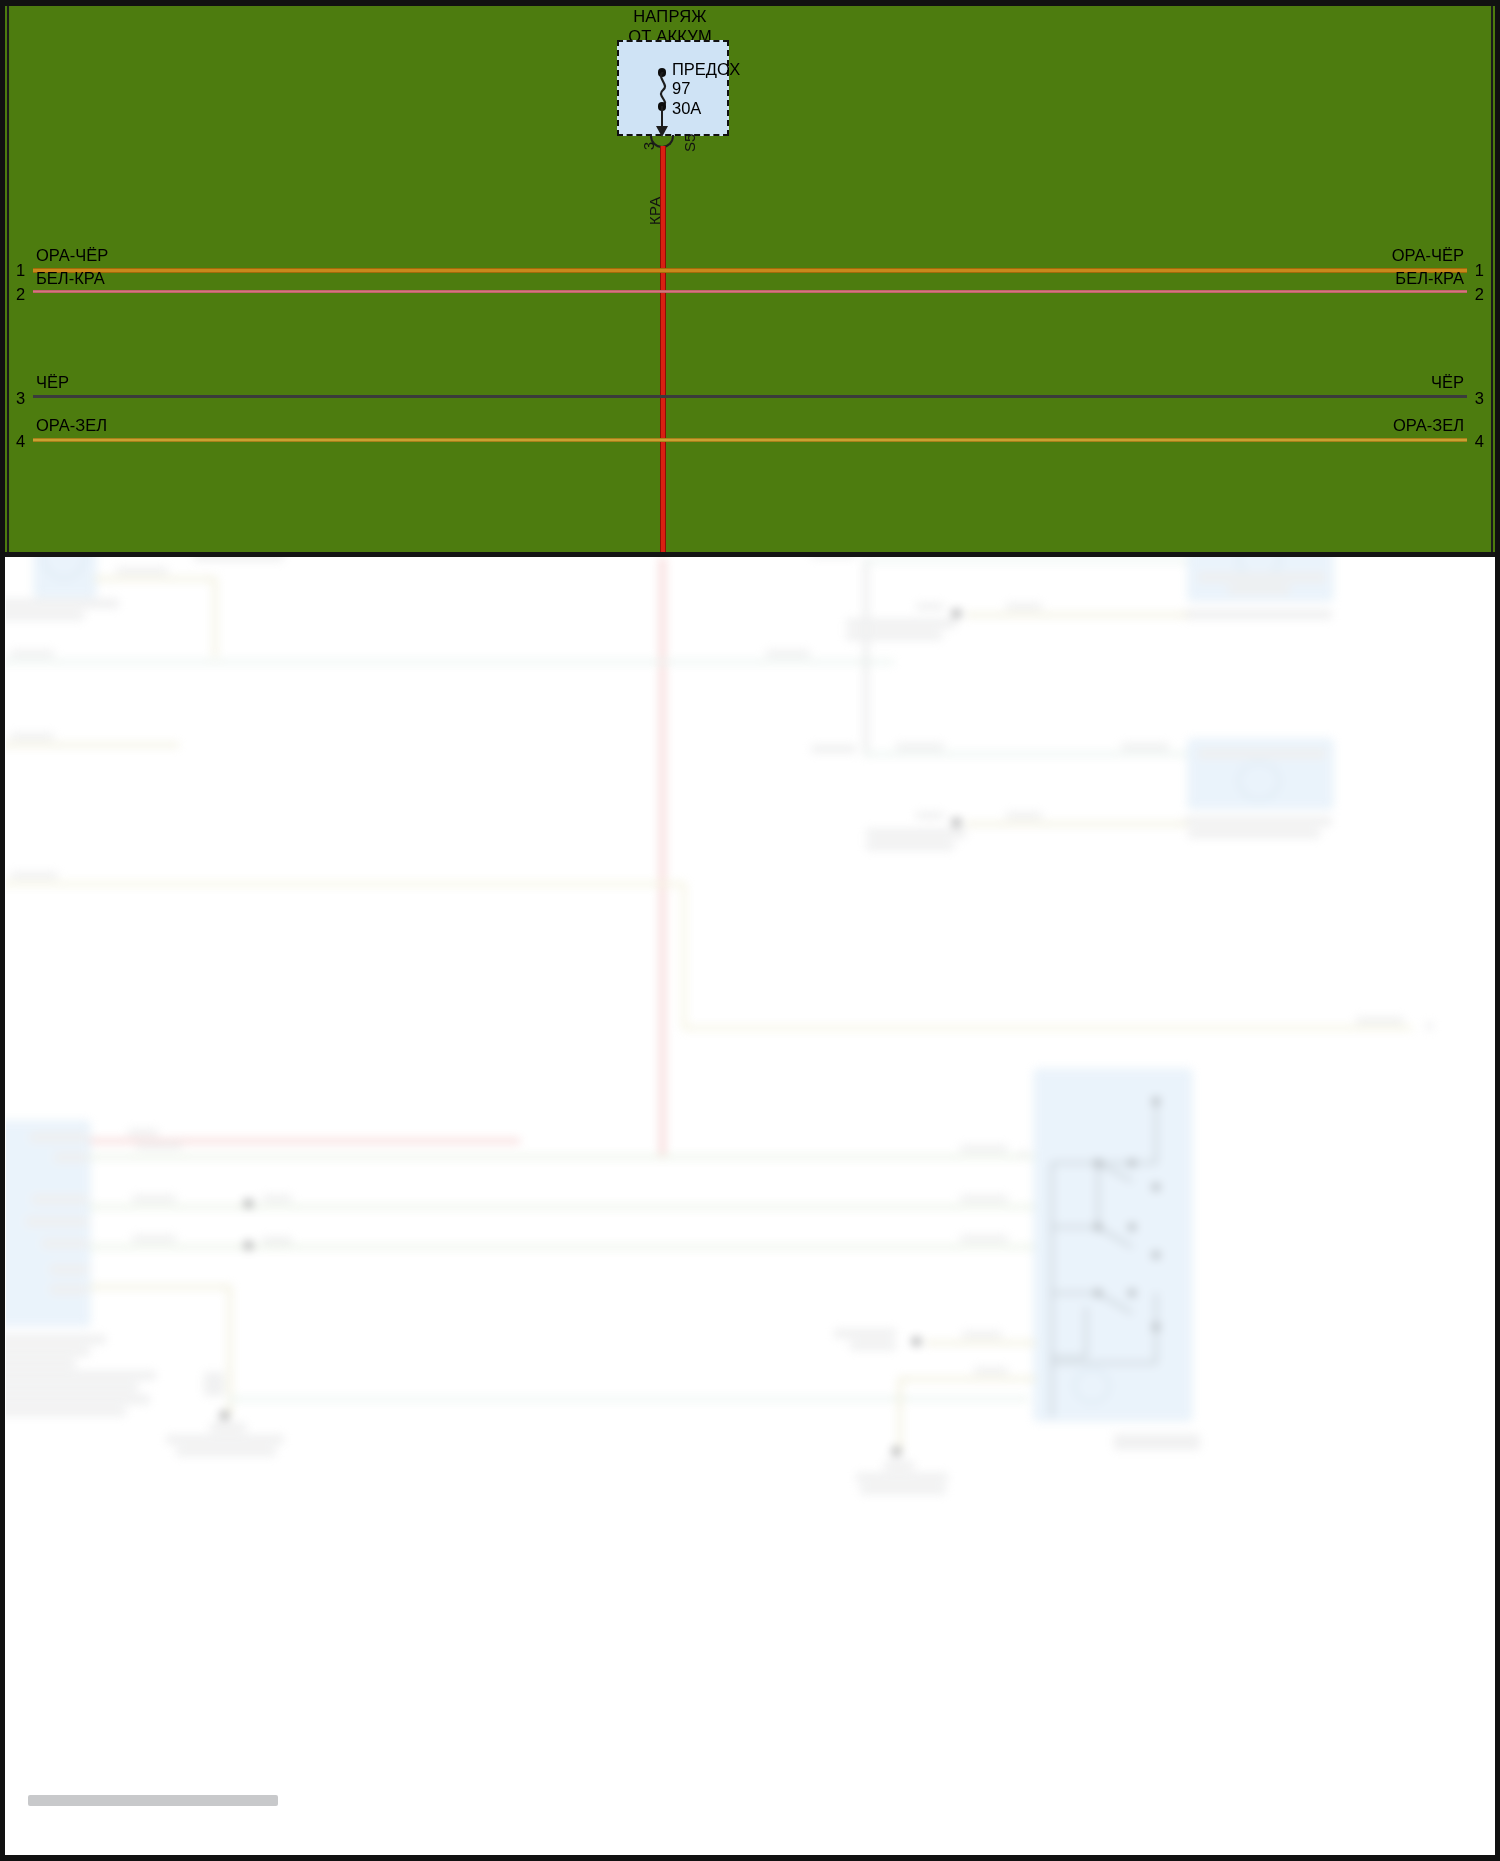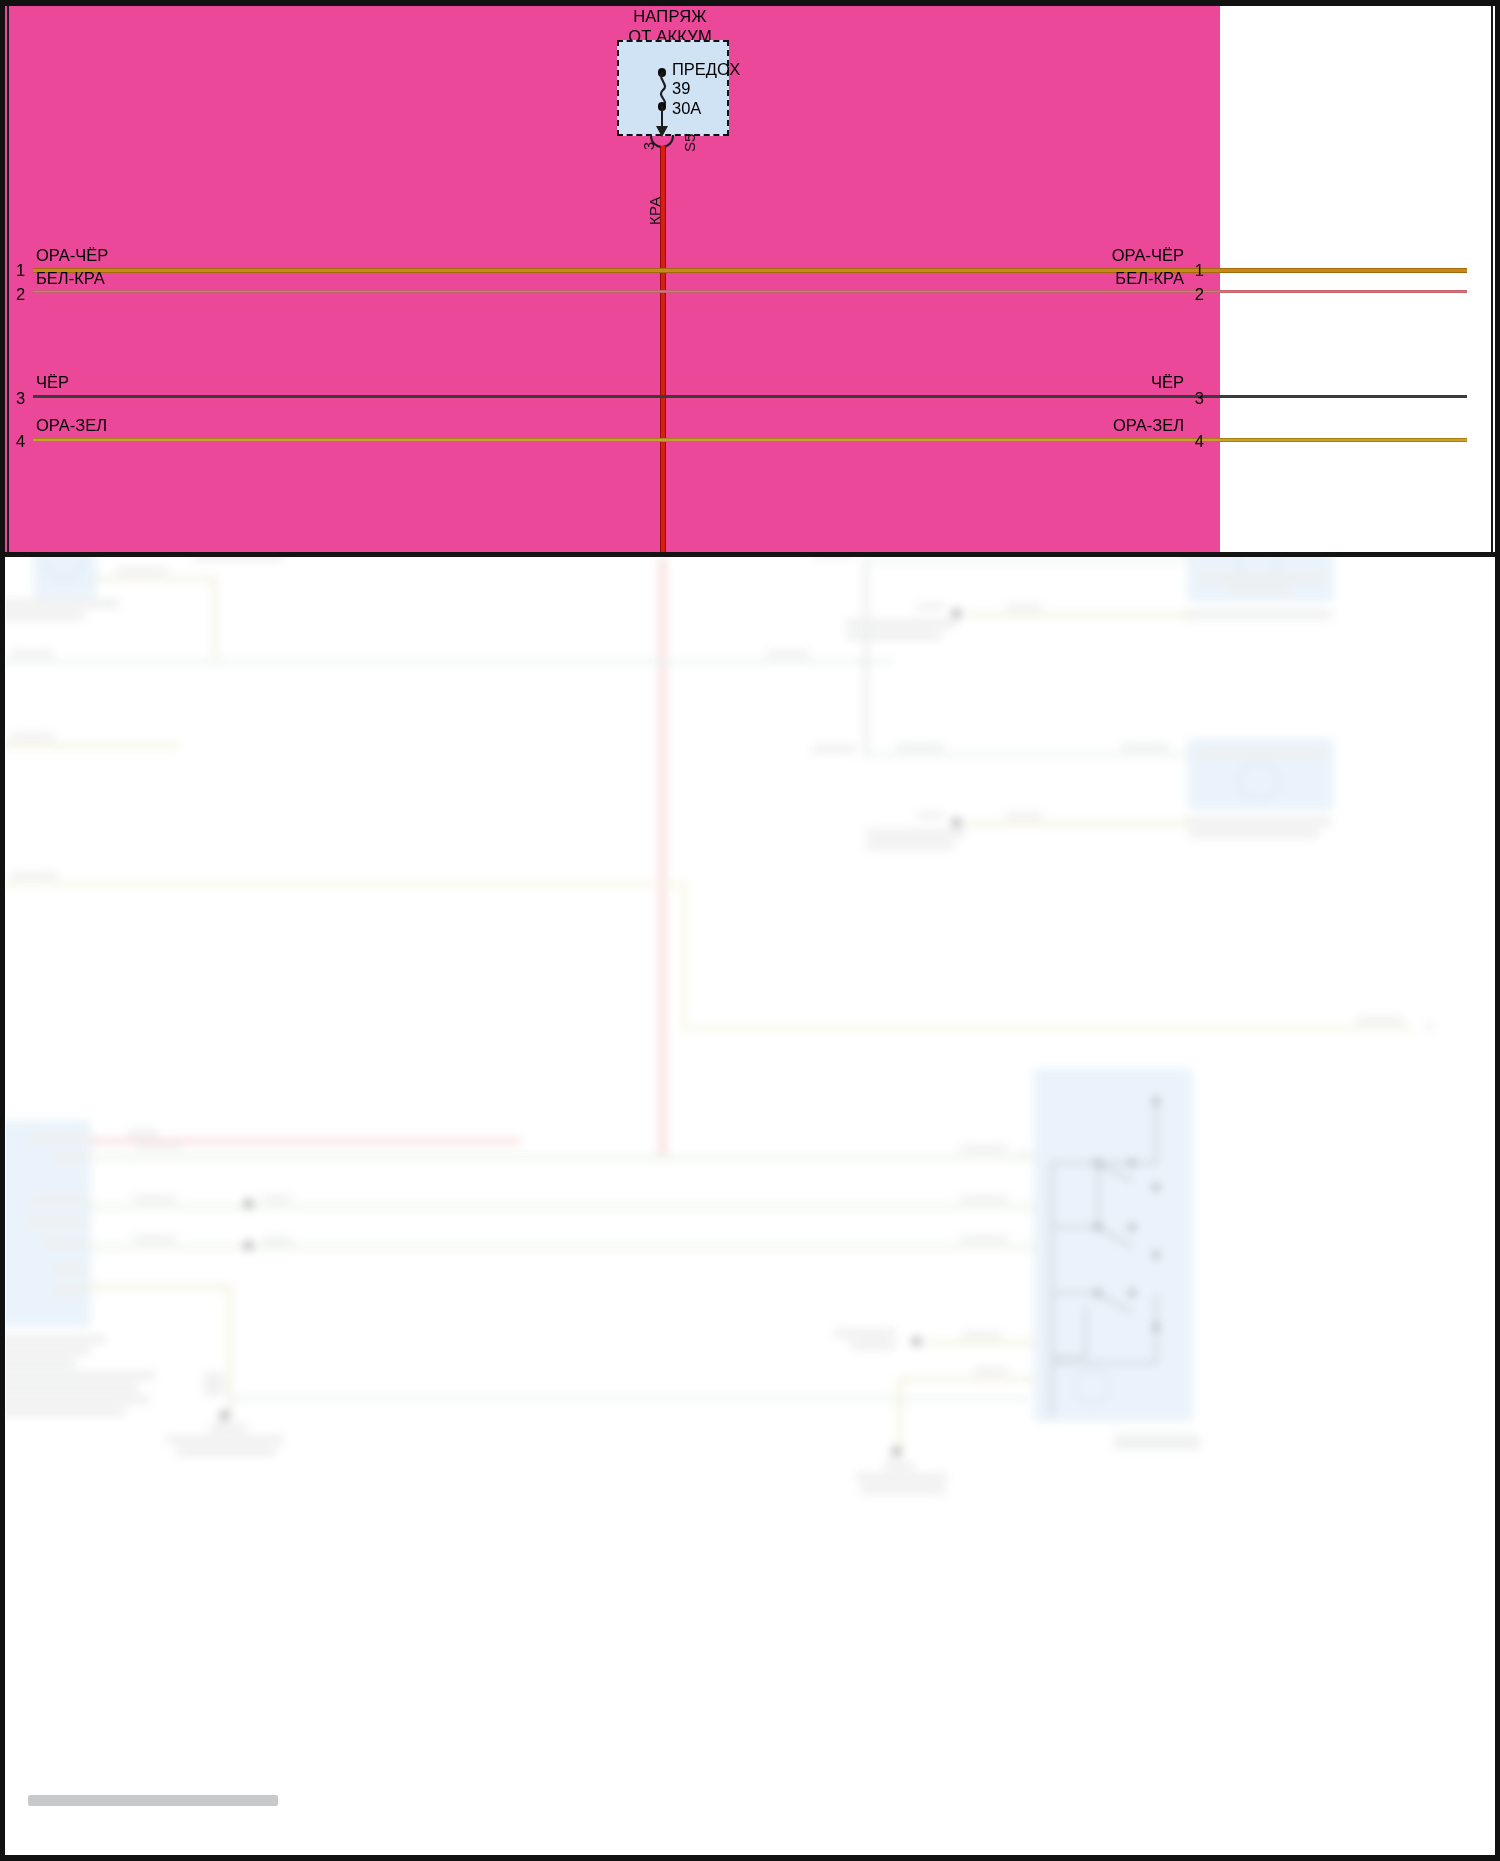--- a/index.html
+++ b/index.html
@@ -22,22 +22,22 @@
   .frame-right  { left:1495px; top:0; width:5px;    height:1861px; }
   .frame-bottom { left:0; top:1855px; width:1500px; height:6px; }
 
   
   .pane-top-inner-l { position:absolute; left:7px;  top:0; width:2px; height:553px; background:#1b1b1b; }
   .pane-top-inner-r { position:absolute; left:1491px;top:0; width:2px; height:553px; background:#1b1b1b; }
   .pane-split       { position:absolute; left:0; top:552px; width:1500px; height:5px; background:#141414; }
 
   
   #sharp {
-    position:absolute; left:0; top:0; width:1220px; height:553px;
-    background:#ec4899;
+    position:absolute; left:0; top:0; width:1500px; height:553px;
+    background:#4d7c0f;
   }
 
   
   .src-label {
     position:absolute; left:560px; top:6px; width:220px;
     text-align:center; line-height:1.22;
     font-size:16.5px; color:#000; letter-spacing:.2px;
     white-space:pre-line;
   }
 
@@ -179,21 +179,21 @@
     <svg class="fuse-sq" viewBox="0 0 16 34">
       <path d="M8 0 C 1 6, 15 13, 8 18 C 1 24, 15 29, 8 34" fill="none" stroke="#1d1d1d" stroke-width="2.2"></path>
     </svg>
     <div class="fuse-dot bot"></div>
 
     <div class="lead-out"></div>
     <div class="arrowhead"></div>
     <div class="conn-cup"></div>
 
     <div class="fuse-label">ПРЕДОХ
-39
+97
 30А</div>
 
 
     <div class="wire-red-v"></div>
     <div class="lbl-pin3">3</div>
     <div class="lbl-s5">S5</div>
     <div class="lbl-kra">КРА</div>
 
     <div class="bus bus-1">
       <div class="bus-line w-orange-black"></div>

